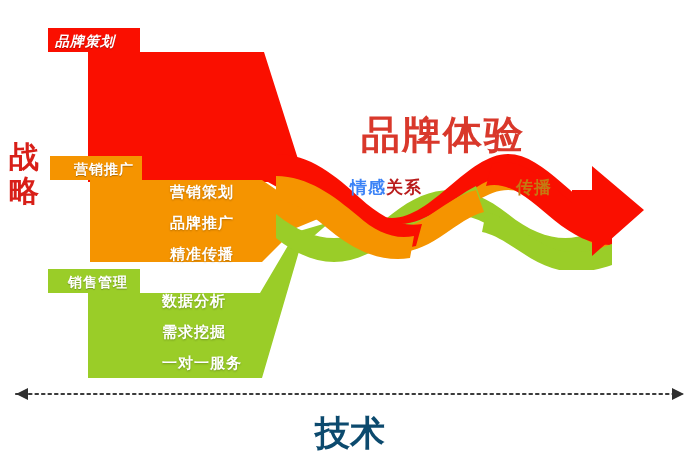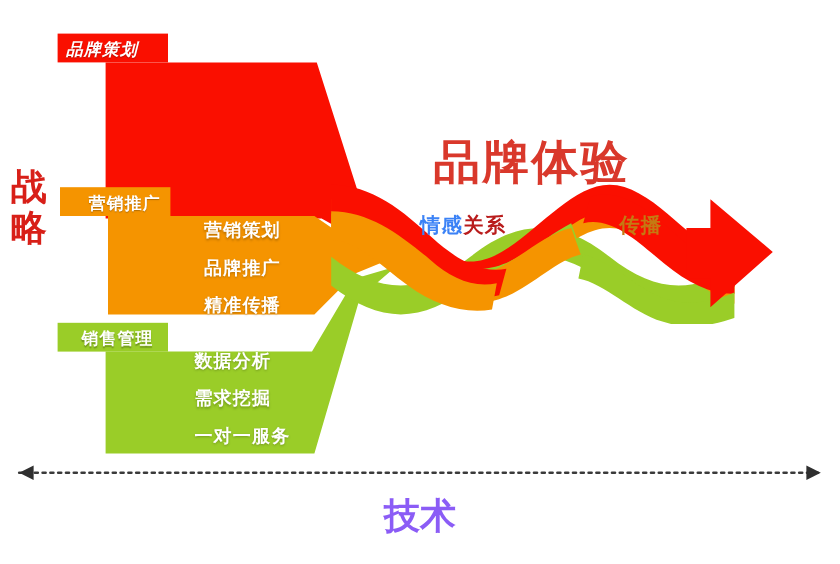--- a/index.html
+++ b/index.html
@@ -39,22 +39,22 @@
     text-align: center;
     letter-spacing: 0;
   }
   #axis-strategy span { display: block; }
   
   #axis-tech {
     left: 0;
     top: 410px;
     width: 700px;
     text-align: center;
-    color: #8b5cf6;
-    font-size: 30px;
+    color: #0c4a6e;
+    font-size: 35px;
     font-weight: bold;
   }
   
   #exp-title {
     left: 0;
     top: 108px;
     width: 700px;
     text-align: center;
     padding-left: 186px;
     box-sizing: border-box;

